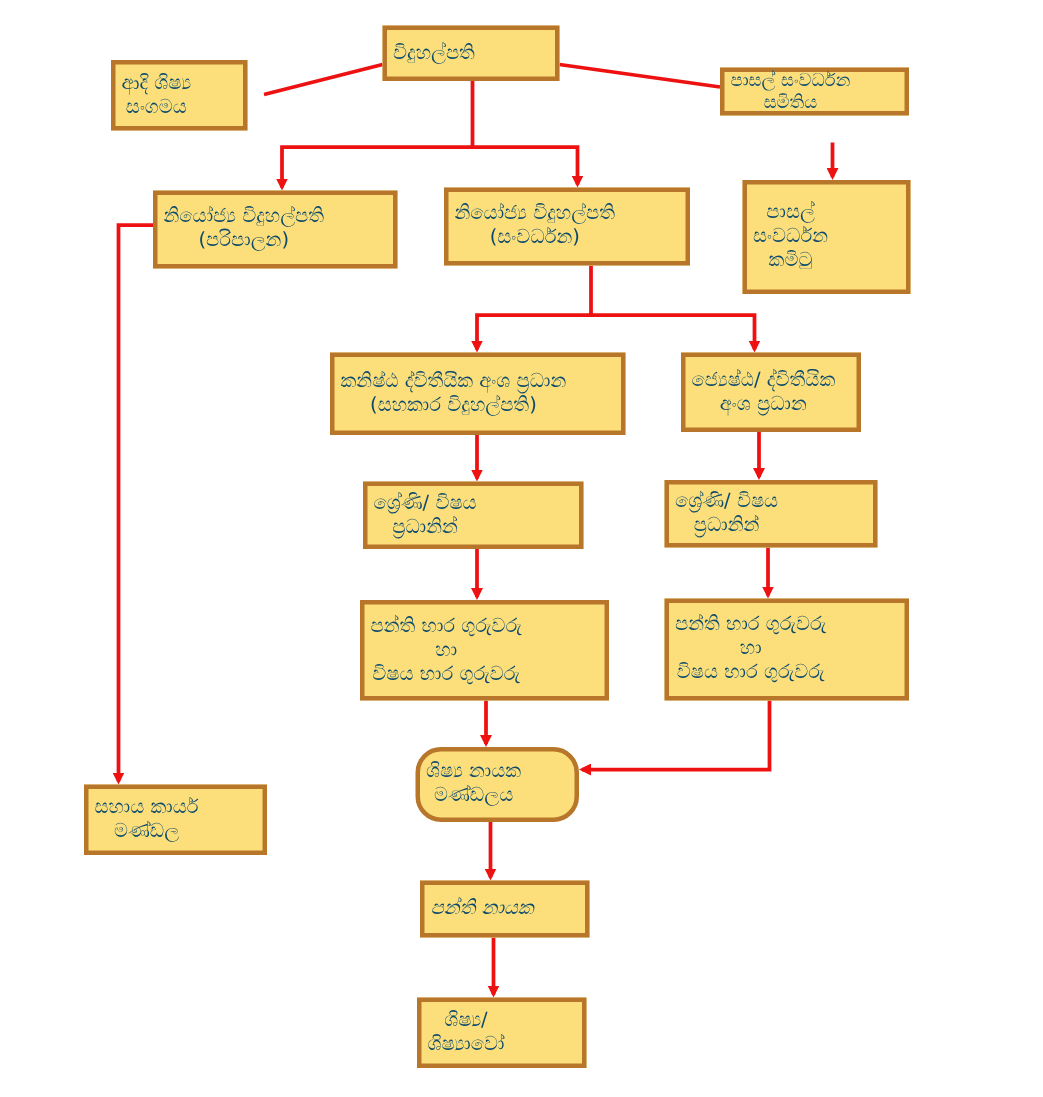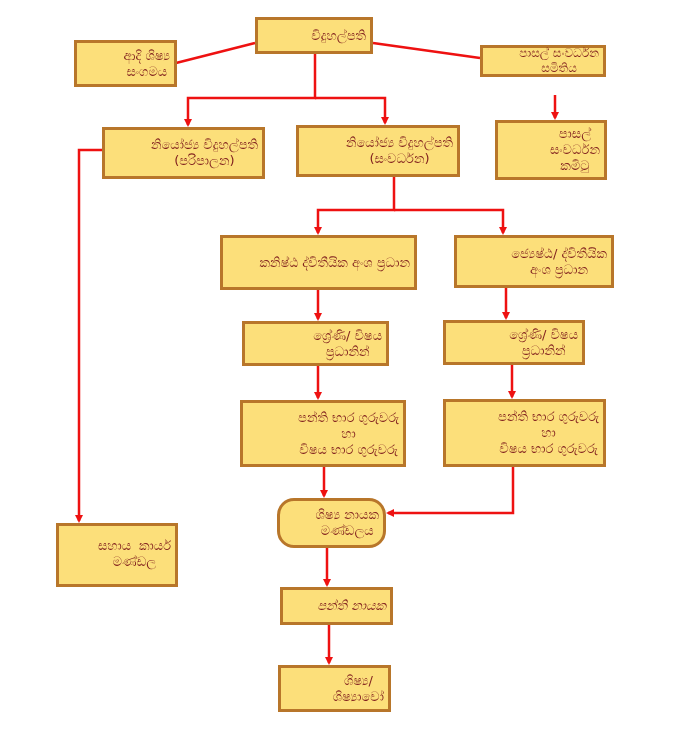--- a/index.html
+++ b/index.html
@@ -1,20 +1,20 @@
 <!DOCTYPE html>
 <html><head>
 <meta charset="utf-8">
 <style>
   html, body { margin:0; padding:0; background:#ffffff; }
   body { width:695px; height:731px; position:relative; overflow:hidden;
          font-family:"DejaVu Sans", sans-serif; }
   .node { position:absolute; box-sizing:border-box; background:#fcdf7a;
-          border:3px solid #b8762a; display:flex; align-items:center; justify-content:flex-end;
-          text-align:center; color:#7f1d1d; font-size:13px; line-height:16px; padding:2px 4px; }
+          border:3px solid #b8762a; display:flex; align-items:center; justify-content:flex-start;
+          text-align:center; color:#0c4a6e; font-size:13px; line-height:16px; padding:2px 4px; }
   .node span { display:block; }
   svg.lines { position:absolute; left:0; top:0; }
 </style>
 </head>
 <body>
 
 <svg class="lines" width="695" height="731">
   <defs>
     <marker id="arr" markerWidth="8" markerHeight="8" refX="6" refY="4" orient="auto" markerUnits="userSpaceOnUse">
       <path d="M0,0 L8,4 L0,8 z" fill="#ee1111"></path>
@@ -38,33 +38,33 @@
       <polyline points="327,548 327,585" marker-end="url(#arr)"></polyline>
       <polyline points="329,625 329,663" marker-end="url(#arr)"></polyline>
     </g>
 </svg>
 
 <div class="node" style="left:255px;top:17px;width:118px;height:37px;">
     <div>
       <span>විදුහල්පති</span>
     </div>
   </div>
-<div class="node" style="left:74px;top:40px;width:103px;height:47px;">
+<div class="node" style="left:74px;top:40px;width:91px;height:47px;">
     <div>
       <span>ආදි ශිෂ්‍ය</span>
       <span>සංගමය</span>
     </div>
   </div>
 <div class="node" style="left:480px;top:45px;width:126px;height:32px;font-size:12px;line-height:15px;">
     <div>
       <span>පාසල් සංවර්ධන</span>
       <span>සමිතිය</span>
     </div>
   </div>
-<div class="node" style="left:495px;top:120px;width:112px;height:60px;">
+<div class="node" style="left:495px;top:120px;width:112px;height:76px;">
     <div>
       <span>පාසල්</span>
       <span>සංවර්ධන</span>
       <span>කමිටු</span>
     </div>
   </div>
 <div class="node" style="left:102px;top:127px;width:163px;height:52px;">
     <div>
       <span>නියෝජ්‍ය විදුහල්පති</span>
       <span>(පරිපාලන)</span>
@@ -72,23 +72,24 @@
   </div>
 <div class="node" style="left:296px;top:125px;width:164px;height:52px;">
     <div>
       <span>නියෝජ්‍ය විදුහල්පති</span>
       <span>(සංවර්ධන)</span>
     </div>
   </div>
 <div class="node" style="left:220px;top:235px;width:197px;height:55px;">
     <div>
       <span>කනිෂ්ඨ ද්විතීයික අංශ ප්‍රධාන</span>
+      <span>(සහකාර විදුහල්පති)</span>
     </div>
   </div>
-<div class="node" style="left:454px;top:235px;width:160px;height:53px;">
+<div class="node" style="left:454px;top:235px;width:120px;height:53px;">
     <div>
       <span>ජ්‍යෙෂ්ඨ/ ද්විතීයික</span>
       <span>අංශ ප්‍රධාන</span>
     </div>
   </div>
 <div class="node" style="left:242px;top:321px;width:147px;height:45px;">
     <div>
       <span>ශ්‍රේණි/ විෂය</span>
       <span>ප්‍රධානින්</span>
     </div>
@@ -106,21 +107,21 @@
       <span>විෂය භාර ගුරුවරු</span>
     </div>
   </div>
 <div class="node" style="left:443px;top:399px;width:163px;height:68px;">
     <div>
       <span>පන්ති භාර ගුරුවරු</span>
       <span>හා</span>
       <span>විෂය භාර ගුරුවරු</span>
     </div>
   </div>
-<div class="node" style="left:56px;top:523px;width:122px;height:64px;font-family:Liberation Mono, monospace;">
+<div class="node" style="left:56px;top:523px;width:122px;height:47px;">
     <div>
       <span>සහාය කාර්ය</span>
       <span>මණ්ඩල</span>
     </div>
   </div>
 <div class="node" style="left:277px;top:498px;width:109px;height:50px;border-radius:17px;">
     <div>
       <span>ශිෂ්‍ය නායක</span>
       <span>මණ්ඩලය</span>
     </div>

